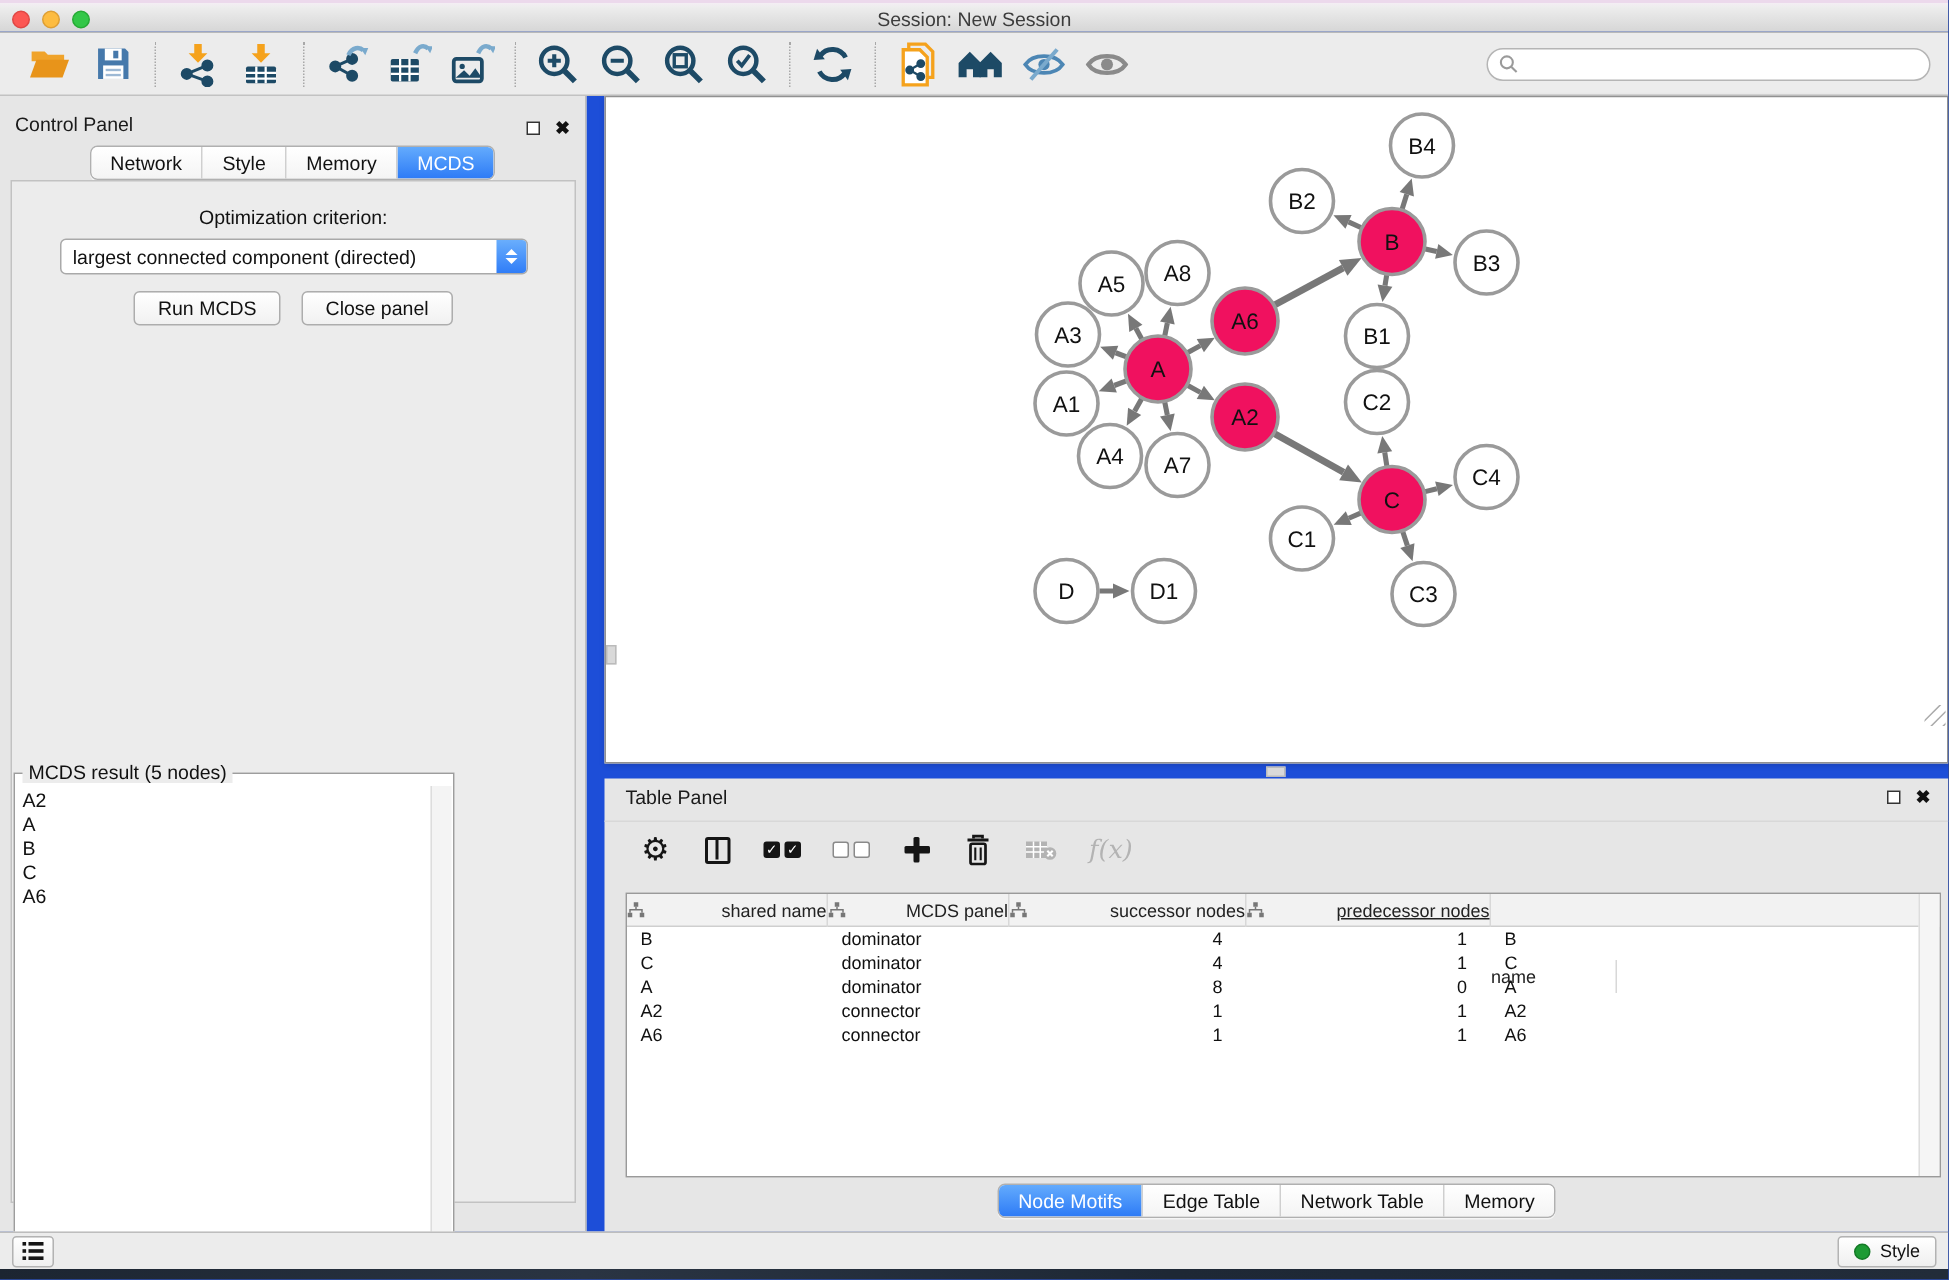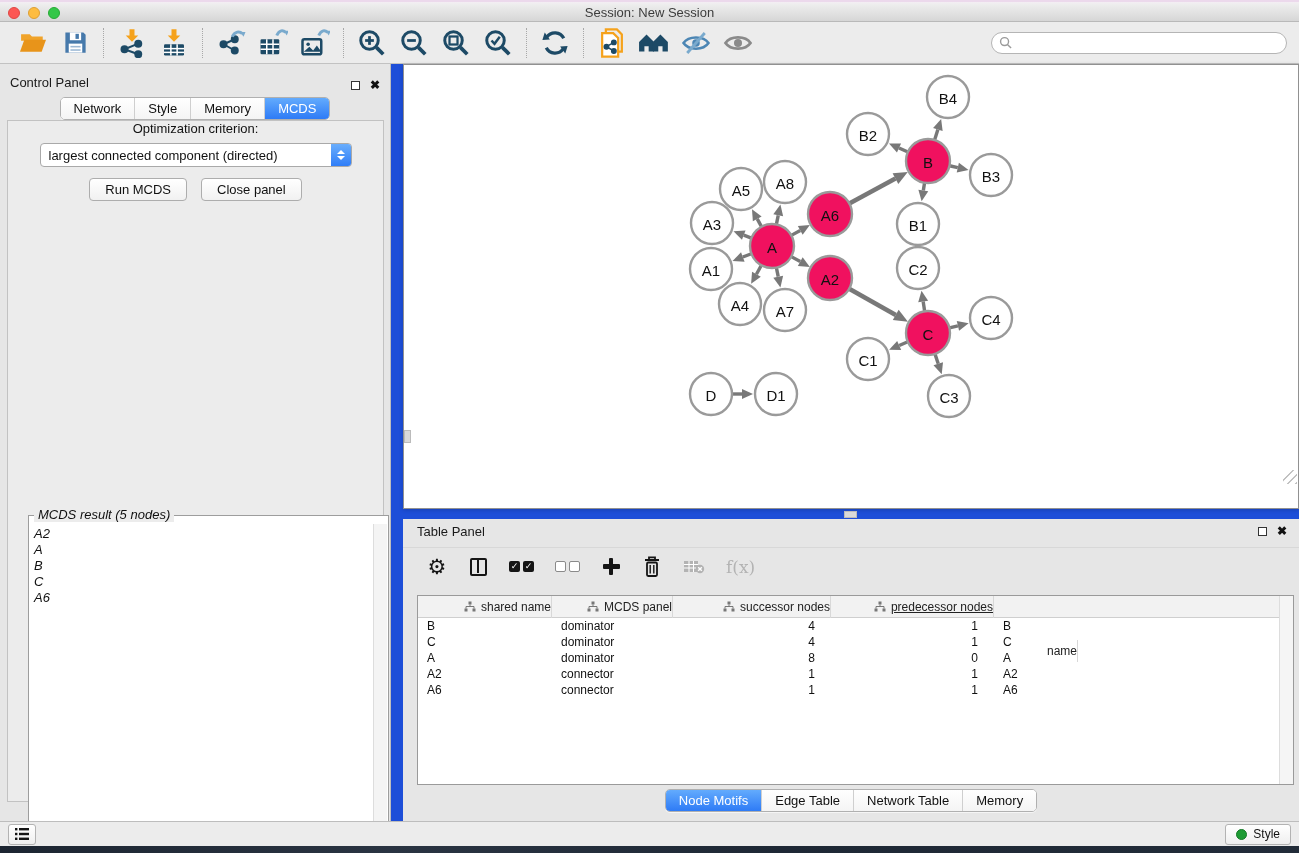--- a/index.html
+++ b/index.html
@@ -39,34 +39,34 @@
   .seg { display:inline-flex; border:1px solid #b0b0b0; border-radius:5px; overflow:hidden;
     background:#fff; box-shadow:0 1px 0 rgba(255,255,255,.6); }
   .seg .seg-btn { padding:3px 13px; font-size:13px; color:#111; background:linear-gradient(#ffffff,#f4f4f4);
     border-left:1px solid #cfcfcf; white-space:nowrap; }
   .seg .seg-btn:first-child { border-left:none; }
   .seg .seg-btn.sel { background:linear-gradient(#63abfd,#2e7bf6); color:#fff; }
   .cp-tabs-row { text-align:center; margin-top:7px; }
 
   .cp-box { position:absolute; left:7px; top:56px; width:377px; height:682px;
     background:#ececec; border:1px solid #c2c2c2; }
-  .opt-label { text-align:center; font-size:13px; color:#111; }
+  .opt-label { text-align:center; font-size:13px; color:#111; margin-top:16px; }
   .select-box { margin:7px auto 0 auto; width:312px; height:24px; background:#fff; border:1px solid #a9a9a9;
     border-radius:4px; display:flex; align-items:center; overflow:hidden; }
   .select-box .sel-text { flex:1; font-size:13px; padding-left:8px; color:#111; white-space:nowrap; }
   .select-stepper { width:20px; height:24px; background:linear-gradient(#6cb0fd,#2d7bf7);
     display:flex; flex-direction:column; align-items:center; justify-content:center; gap:2px; }
   .chev { width:0; height:0; border-left:4px solid transparent; border-right:4px solid transparent; }
   .chev.up { border-bottom:4px solid #fff; }
   .chev.down { border-top:4px solid #fff; }
   .cp-buttons { display:flex; justify-content:center; gap:14px; margin-top:11px; }
   .mac-btn { padding:3px 15px; font-size:13px; color:#111; background:linear-gradient(#ffffff,#f1f1f1);
     border:1px solid #adadad; border-radius:4px; }
 
-  .result-box { position:absolute; left:20px; top:394px; width:361px; height:335px;font-style:italic; }
+  .result-box { position:absolute; left:1px; top:394px; width:294px; height:335px; }
   .result-legend { position:absolute; left:6px; top:-8px; background:#ececec; padding:0 4px;
     font-size:13px; color:#111; z-index:2; }
   .result-frame { position:absolute; inset:0; border:1px solid #9d9d9d; background:#fff; }
   .result-list { position:absolute; left:1px; top:8px; right:15px; bottom:1px; background:#fff;
     font-size:13px; color:#111; padding:2px 0 0 4px; line-height:16px; }
   .result-scroll { position:absolute; top:8px; right:1px; bottom:1px; width:14px; background:#f4f4f4;
     border-left:1px solid #ddd; }
 
   
   .net-frame { position:absolute; left:403px; top:64px; width:896px; height:445px;
@@ -93,27 +93,27 @@
   .gear-ch { font-size:21px; color:#151515; line-height:20px; }
   .col-ic { width:17px; height:18px; border:2.5px solid #151515; border-radius:2px; position:relative; }
   .col-ic::after { content:""; position:absolute; left:5px; top:0; width:2.5px; height:13px; background:#151515; }
   .cb-pair { display:flex; gap:3px; }
   .cb { width:11px; height:11px; font-size:9px; line-height:11px; text-align:center; }
   .cb.checked { background:#151515; color:#fff; border-radius:2px; }
   .cb.empty { border:1.5px solid #8a8a8a; background:#fff; border-radius:2px; }
   .plus-ic { position:relative; width:17px; height:17px; }
   .plus-ic::before { content:""; position:absolute; left:0; top:6.4px; width:17px; height:4.4px; background:#151515; border-radius:1px;}
   .plus-ic::after { content:""; position:absolute; left:6.4px; top:0; width:4.4px; height:17px; background:#151515; border-radius:1px;}
-  .fx { font-family:"DejaVu Serif",serif; font-size:17px; color:#b3b3b3; }
+  .fx { font-family:"DejaVu Serif",serif; font-style:italic; font-size:17px; color:#b3b3b3; }
 
   .tbl-wrap { position:absolute; left:14px; top:76px; width:877px; height:190px; background:#fff;
     border:1px solid #9a9a9a; overflow:hidden; }
   .tbl-scroll { position:absolute; top:0; right:0; bottom:0; width:14px; background:#f5f5f5; border-left:1px solid #ddd; }
   .tbl-header { display:flex; height:22px; background:#f2f2f2; border-bottom:1px solid #cfcfcf; }
-  .th-cell { display:flex; align-items:center; justify-content:flex-end; gap:5px; font-size:12px; color:#222;
+  .th-cell { display:flex; align-items:center; justify-content:space-between; gap:5px; font-size:12px; color:#222;
     border-right:1px solid #d8d8d8; height:22px; }
   .tbl-row { display:flex; height:16px; align-items:center; }
   .td-cell { font-size:12px; color:#111; white-space:nowrap; overflow:hidden; }
   .td-left { text-align:left; padding-left:9px; }
   .td-right { text-align:right; padding-right:16px; }
 
   .tp-tabs-row { position:absolute; left:0; right:0; top:270px; text-align:center; }
 
   
   .statusbar { position:absolute; left:0; top:821px; width:100%; height:25px; background:#ececec;

